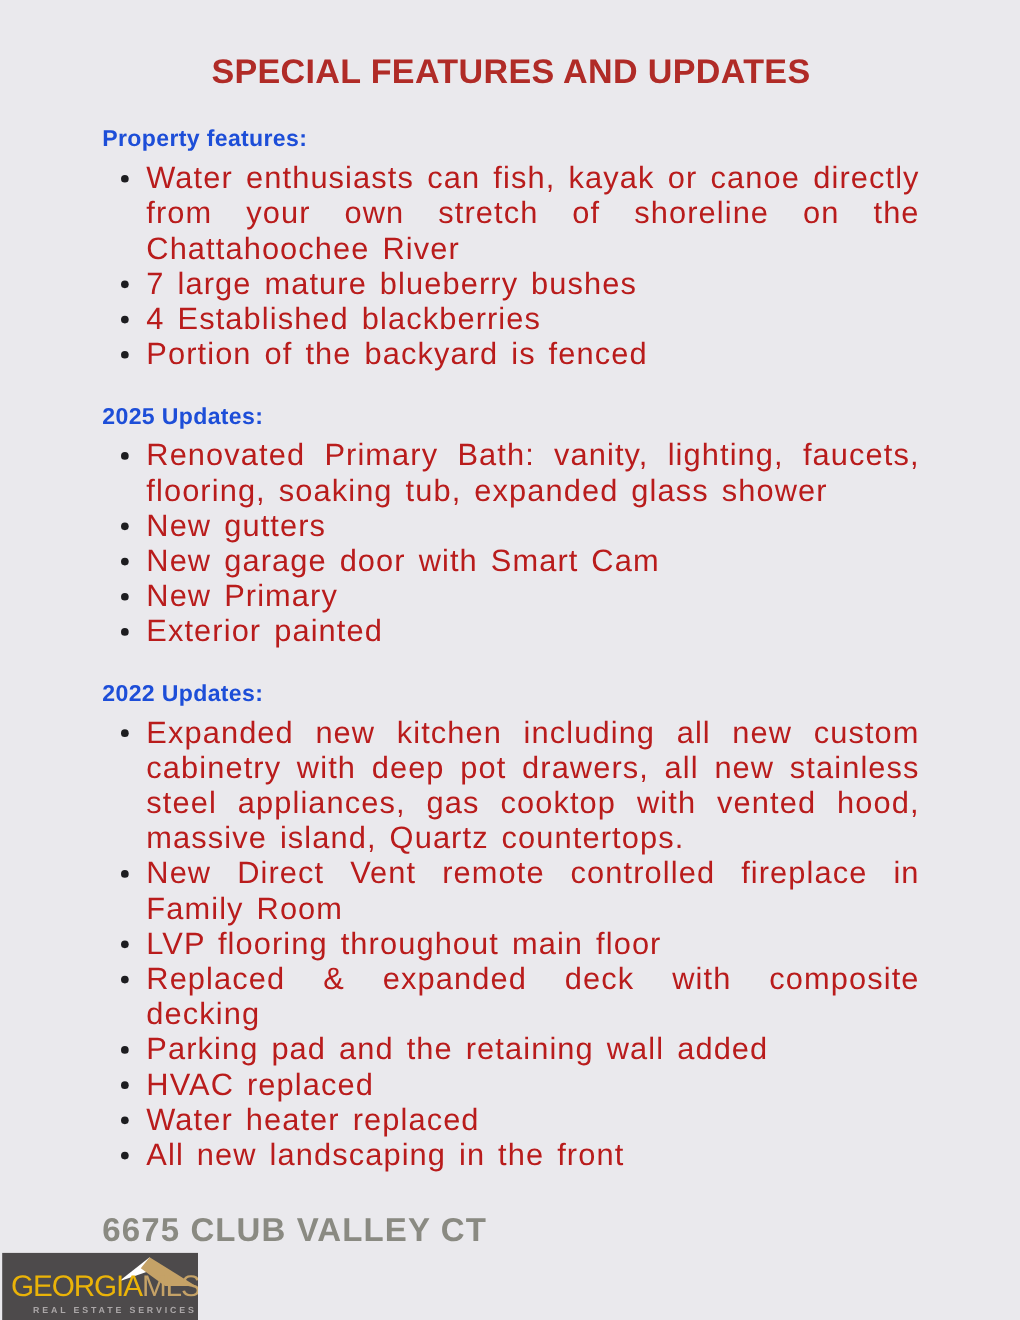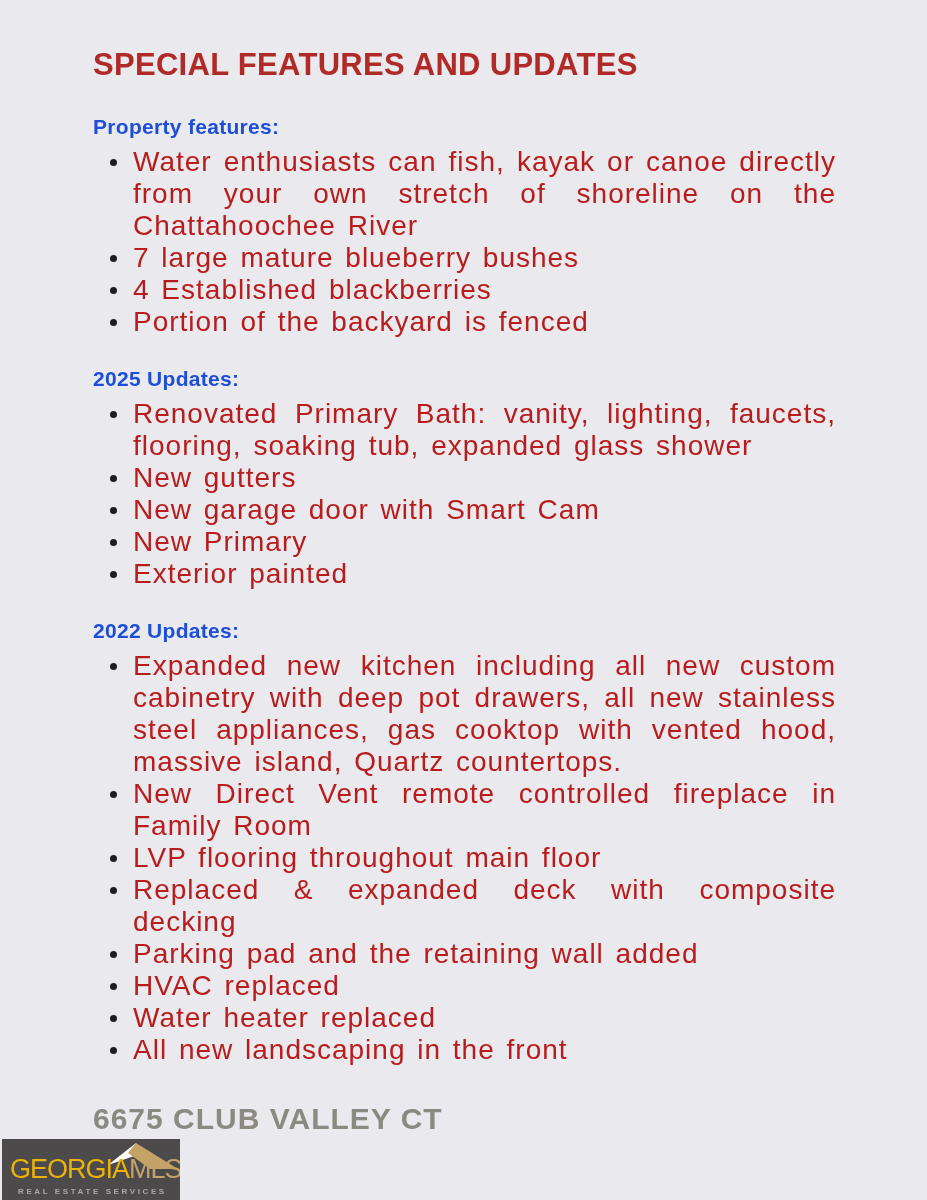--- a/index.html
+++ b/index.html
@@ -15,20 +15,21 @@
   .content {
     padding: 48px 91px 0 93px;
   }
   .page-title {
     margin: 0 0 34px 0;
     font-size: 31px;
     font-weight: bold;
     letter-spacing: 0.3px;
     color: #B02B27;
     line-height: 34px;
+    text-align: center;
   }
   .section-heading {
     margin: 30px 0 8px 0;
     font-size: 21px;
     font-weight: bold;
     color: #1d4ed8;
     line-height: 22px;
     letter-spacing: 0.3px;
   }
   section:first-of-type .section-heading { margin-top: 0; }
@@ -86,21 +87,21 @@
     font-size: 27px;
     font-weight: 400;
     letter-spacing: -1px;
     line-height: 27px;
     white-space: nowrap;
   }
   .logo-name .georgia { color: #eab308; }
   .logo-name .mls { color: #C5A267; }
   .logo-tagline {
     position: absolute;
-    left: 16px;
+    left: 28px;
     top: 48px;
     font-size: 8px;
     font-weight: bold;
     letter-spacing: 2.6px;
     color: #ABA7A8;
     white-space: nowrap;
   }
 </style>
 </head>
 <body>

